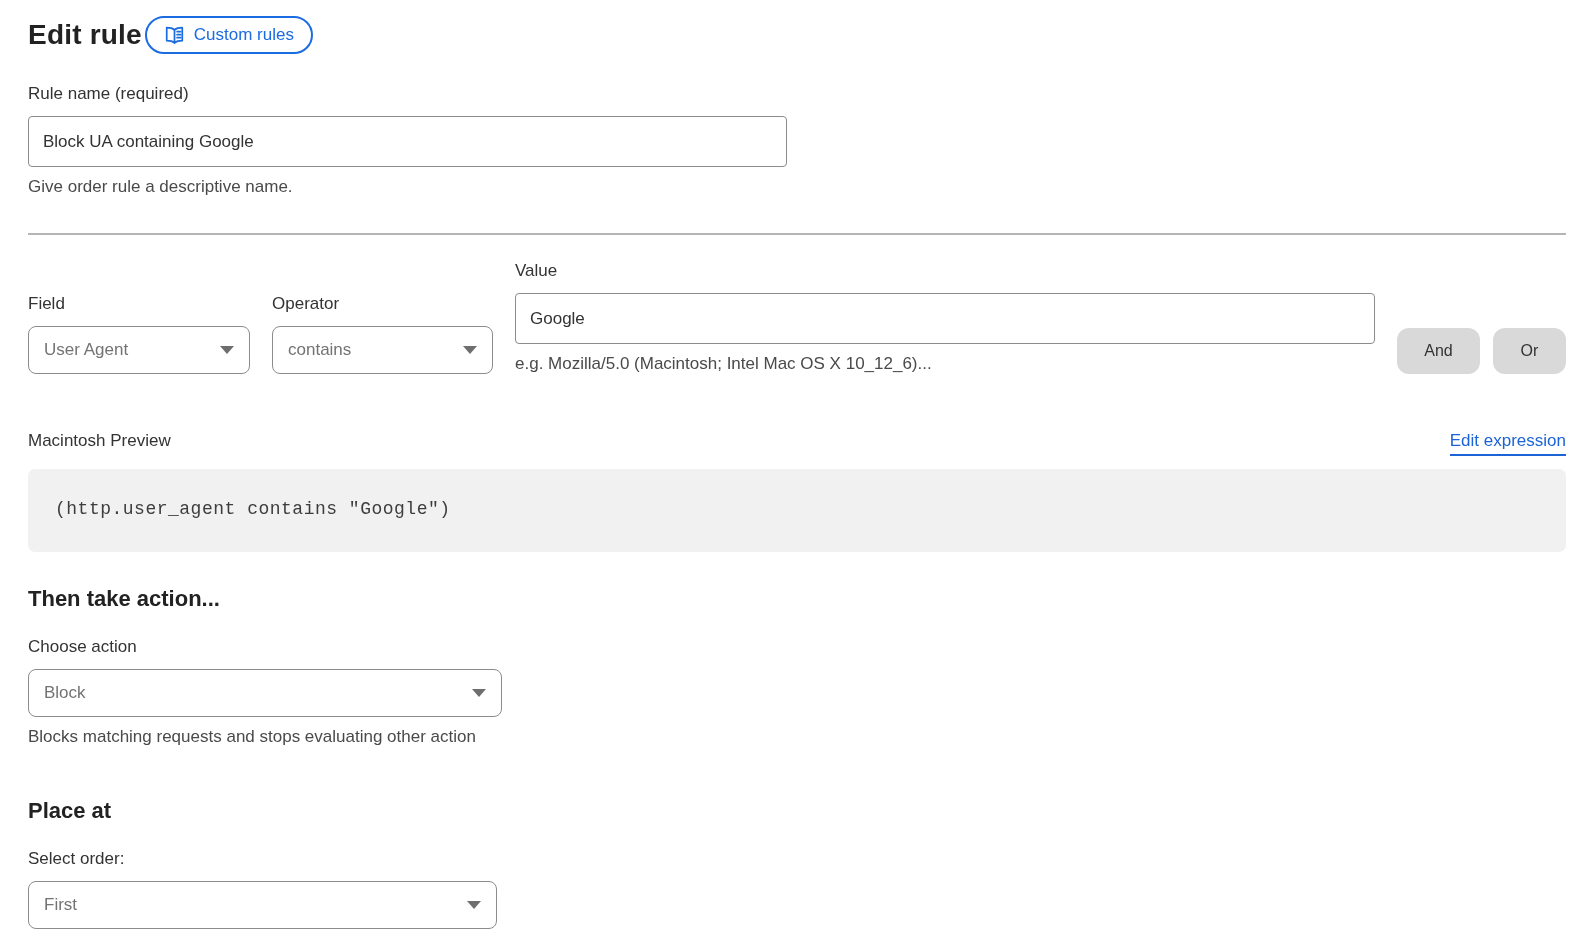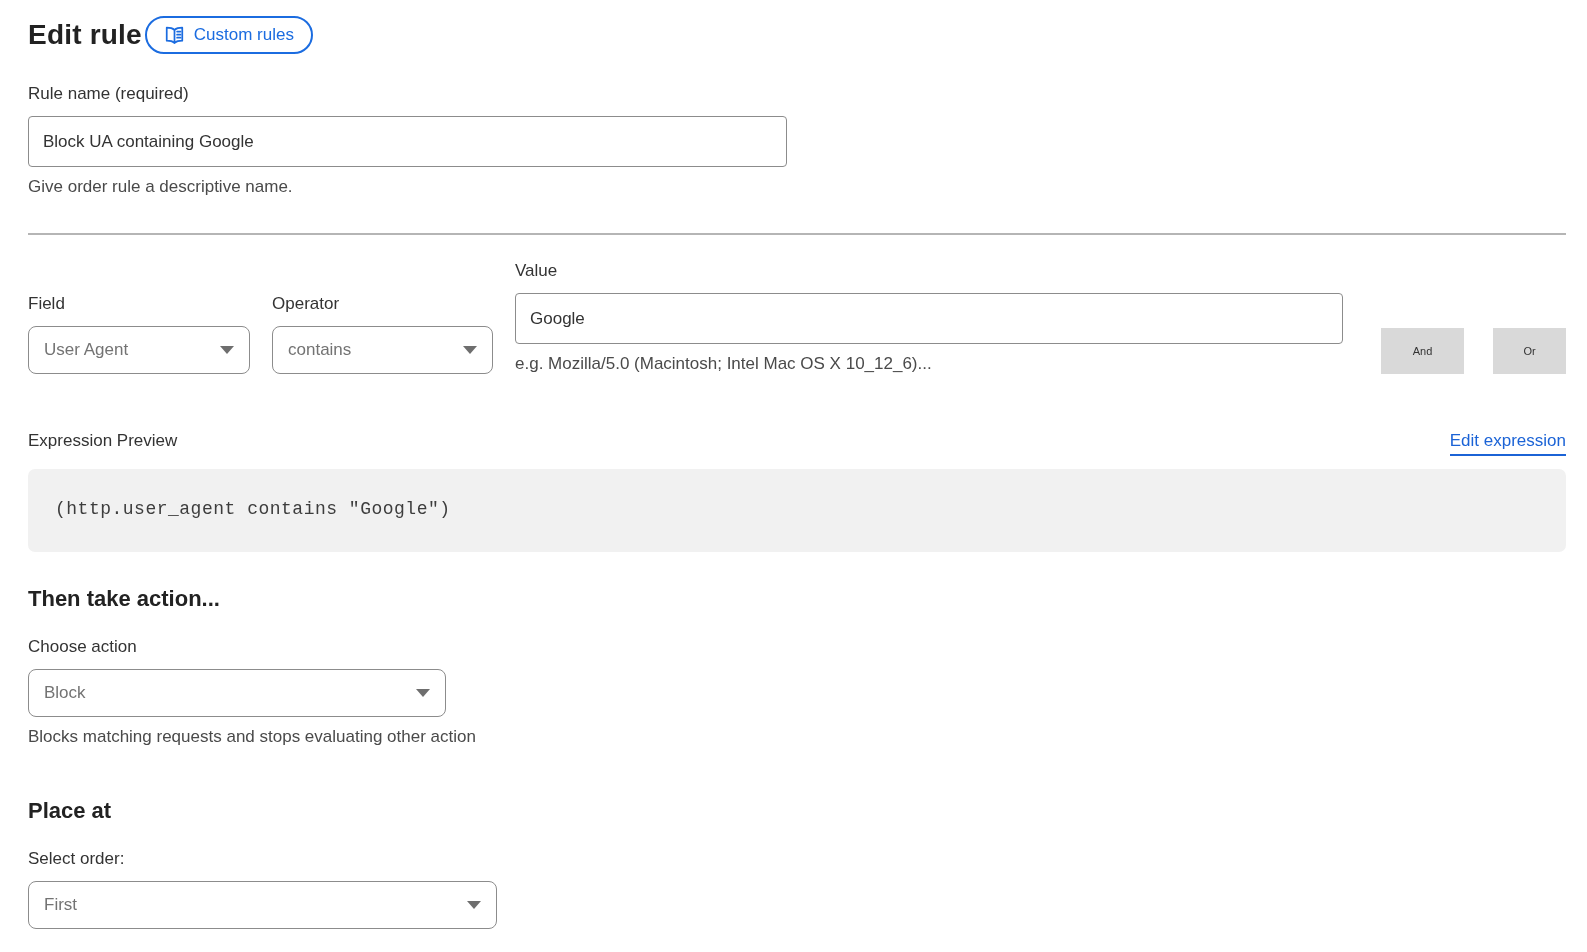--- a/index.html
+++ b/index.html
@@ -53,22 +53,22 @@
 
   
   .condition-row { display: flex; gap: 22px; margin-top: 26px; align-items: flex-end; }
   .cond-col-field { width: 222px; flex: 0 0 auto; }
   .cond-col-operator { width: 221px; flex: 0 0 auto; }
   .cond-col-value { flex: 1 1 auto; }
   .cond-col-buttons { flex: 0 0 auto; }
   .label-spacer { height: 20px; margin-bottom: 12px; }
   .andor-row { display: flex; gap: 13px; margin-top: 1px; }
   .gray-btn {
-    height: 46px; background: #d9d9d9; border: none; border-radius: 0;
-    font-family: inherit; font-size: 11px; color: #333333; cursor: pointer; margin-left: 16px;
+    height: 46px; background: #d9d9d9; border: none; border-radius: 12px;
+    font-family: inherit; font-size: 16px; color: #333333; cursor: pointer;
   }
   .and-btn { width: 83px; }
   .or-btn { width: 73px; }
 
   
   .expr-header { margin-top: 57px; display: flex; align-items: baseline; justify-content: space-between; }
   .expr-label { font-size: 17px; color: #333333; }
   .edit-expression-link {
     color: #1b63d6; font-size: 17px; text-decoration: none;
     border-bottom: 2px solid #1b63d6; padding-bottom: 3px; cursor: pointer;
@@ -79,21 +79,21 @@
   }
   .code-box code {
     font-family: "Liberation Mono", "DejaVu Sans Mono", monospace;
     font-size: 18px; color: #3d3d3d; letter-spacing: 0.5px;
   }
 
   
   .section-heading { font-size: 22px; font-weight: 700; color: #222222; }
   .action-heading { margin-top: 34px; }
   .action-label { margin-top: 25px; }
-  .action-select { width: 418px; }
+  .action-select { width: 474px; }
   .placement-heading { margin-top: 51px; }
   .placement-label { margin-top: 25px; }
   .order-select { width: 469px; }
 </style>
 </head>
 <body>
 
 <div class="container">
 
   <div class="header-row">
@@ -146,21 +146,21 @@
     <div class="cond-col-buttons">
       <div class="label-spacer"></div>
       <div class="andor-row">
         <button class="gray-btn and-btn">And</button>
         <button class="gray-btn or-btn">Or</button>
       </div>
     </div>
   </div>
 
   <div class="expr-header">
-    <span class="expr-label">Expression Preview</span>
+    <span class="expr-label">Macintosh Preview</span>
     <a class="edit-expression-link">Edit expression</a>
   </div>
   <div class="code-box">
     <code>(http.user_agent contains "Google")</code>
   </div>
 
   <h2 class="section-heading action-heading">Then take action...</h2>
   <label class="field-label action-label">Choose action</label>
   <div class="select-box action-select">
     <span>Block</span>

